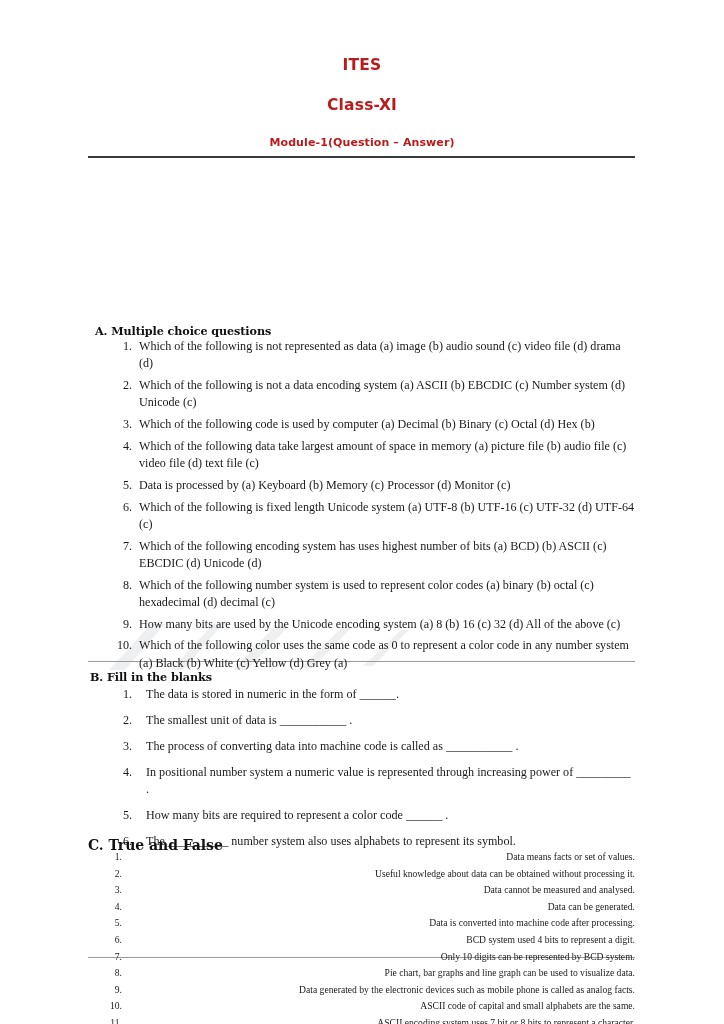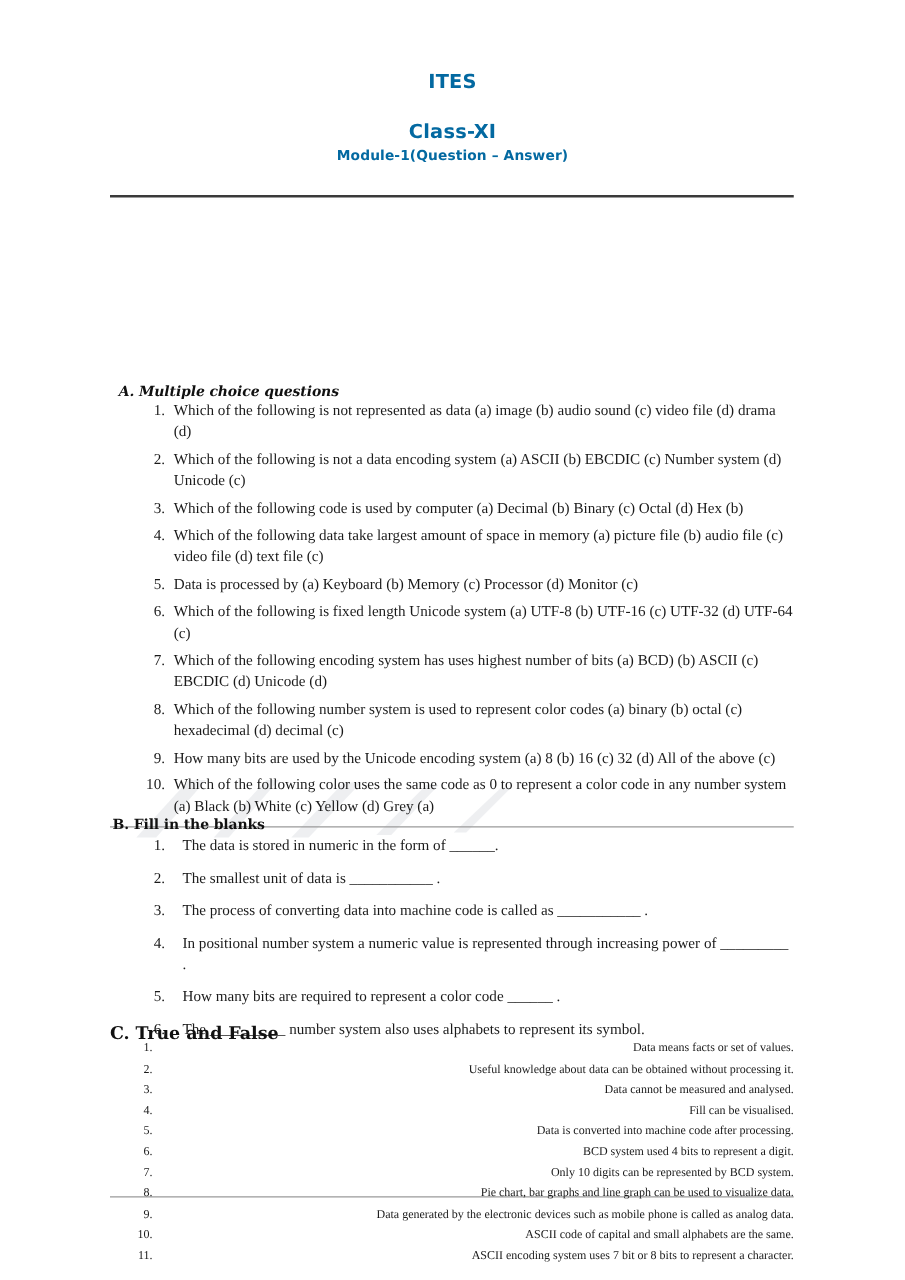--- a/index.html
+++ b/index.html
@@ -35,33 +35,33 @@
     opacity: 0.30;
   }
   .watermark svg { display: block; width: 100%; height: 100%; }
 
   
   .titles {
     padding-top: 56px;
     text-align: center;
     font-family: "DejaVu Sans", sans-serif;
     font-weight: bold;
-    color: #0369a1;
+    color: #b91c1c;
     position: relative;
     z-index: 2;
   }
   .title-main {
     font-size: 15.5px;
     letter-spacing: 0.2px;
     margin-bottom: 22px;
   }
   .title-class {
     font-size: 15.5px;
     letter-spacing: 0.2px;
-    margin-bottom: 4px;
+    margin-bottom: 22px;
   }
   .title-module {
     font-size: 11px;
     letter-spacing: 0.1px;
     margin-bottom: 9px;
   }
 
   
   .rule-dark {
     position: absolute;
@@ -93,21 +93,20 @@
     font-family: "DejaVu Serif", serif;
     font-weight: bold;
     color: #111111;
   }
   .heading-a {
     position: absolute;
     left: 95px;
     top: 166px;
     font-size: 11.2px;
     letter-spacing: -0.1px;
-    font-style: italic;
   }
   .heading-b {
     position: absolute;
     left: 90px;
     top: 512px;
     font-size: 11.2px;
     letter-spacing: -0.1px;
   }
   .heading-c {
     position: absolute;
@@ -289,41 +288,41 @@
       <li>
           <span class="num">2.</span>
           <span class="txt">Useful knowledge about data can be obtained without processing it.</span>
         </li>
       <li>
           <span class="num">3.</span>
           <span class="txt">Data cannot be measured and analysed.</span>
         </li>
       <li>
           <span class="num">4.</span>
-          <span class="txt">Fill can be visualised.</span>
+          <span class="txt">Data can be generated.</span>
         </li>
       <li>
           <span class="num">5.</span>
           <span class="txt">Data is converted into machine code after processing.</span>
         </li>
       <li>
           <span class="num">6.</span>
           <span class="txt">BCD system used 4 bits to represent a digit.</span>
         </li>
       <li>
           <span class="num">7.</span>
           <span class="txt">Only 10 digits can be represented by BCD system.</span>
         </li>
       <li>
           <span class="num">8.</span>
           <span class="txt">Pie chart, bar graphs and line graph can be used to visualize data.</span>
         </li>
       <li>
           <span class="num">9.</span>
-          <span class="txt">Data generated by the electronic devices such as mobile phone is called as analog data.</span>
+          <span class="txt">Data generated by the electronic devices such as mobile phone is called as analog facts.</span>
         </li>
       <li>
           <span class="num">10.</span>
           <span class="txt">ASCII code of capital and small alphabets are the same.</span>
         </li>
       <li>
           <span class="num">11.</span>
           <span class="txt">ASCII encoding system uses 7 bit or 8 bits to represent a character.</span>
         </li>
 

